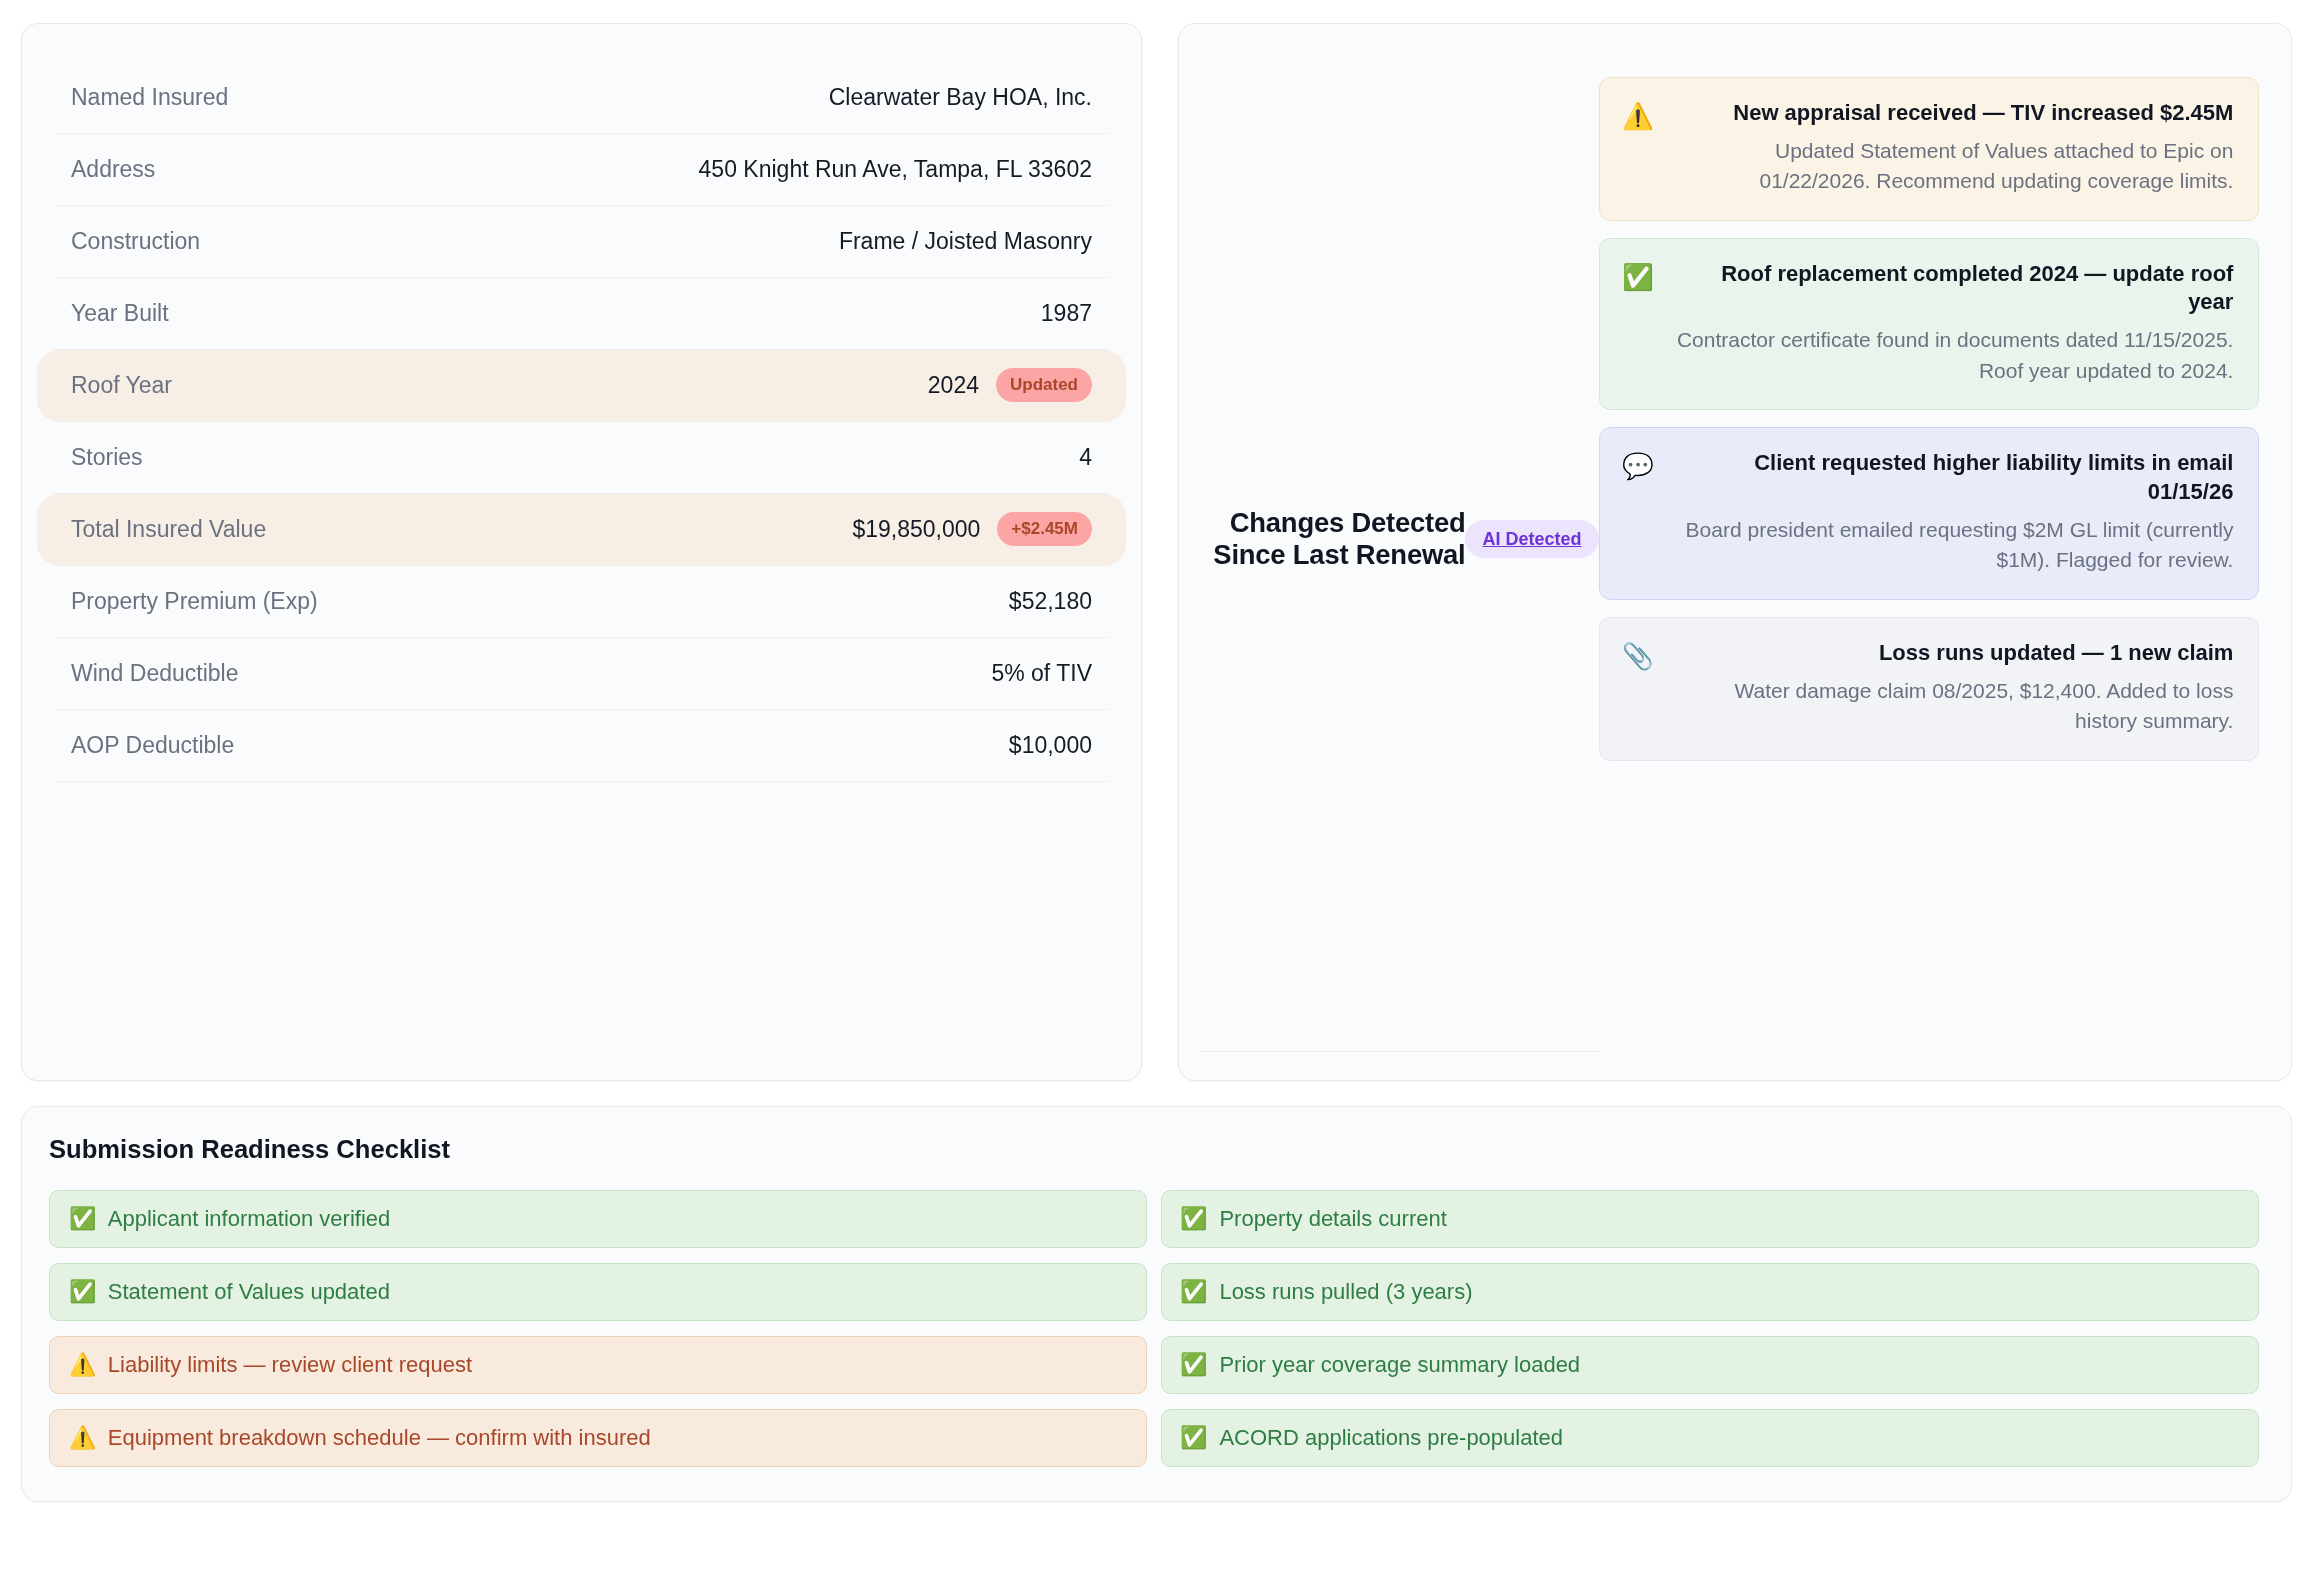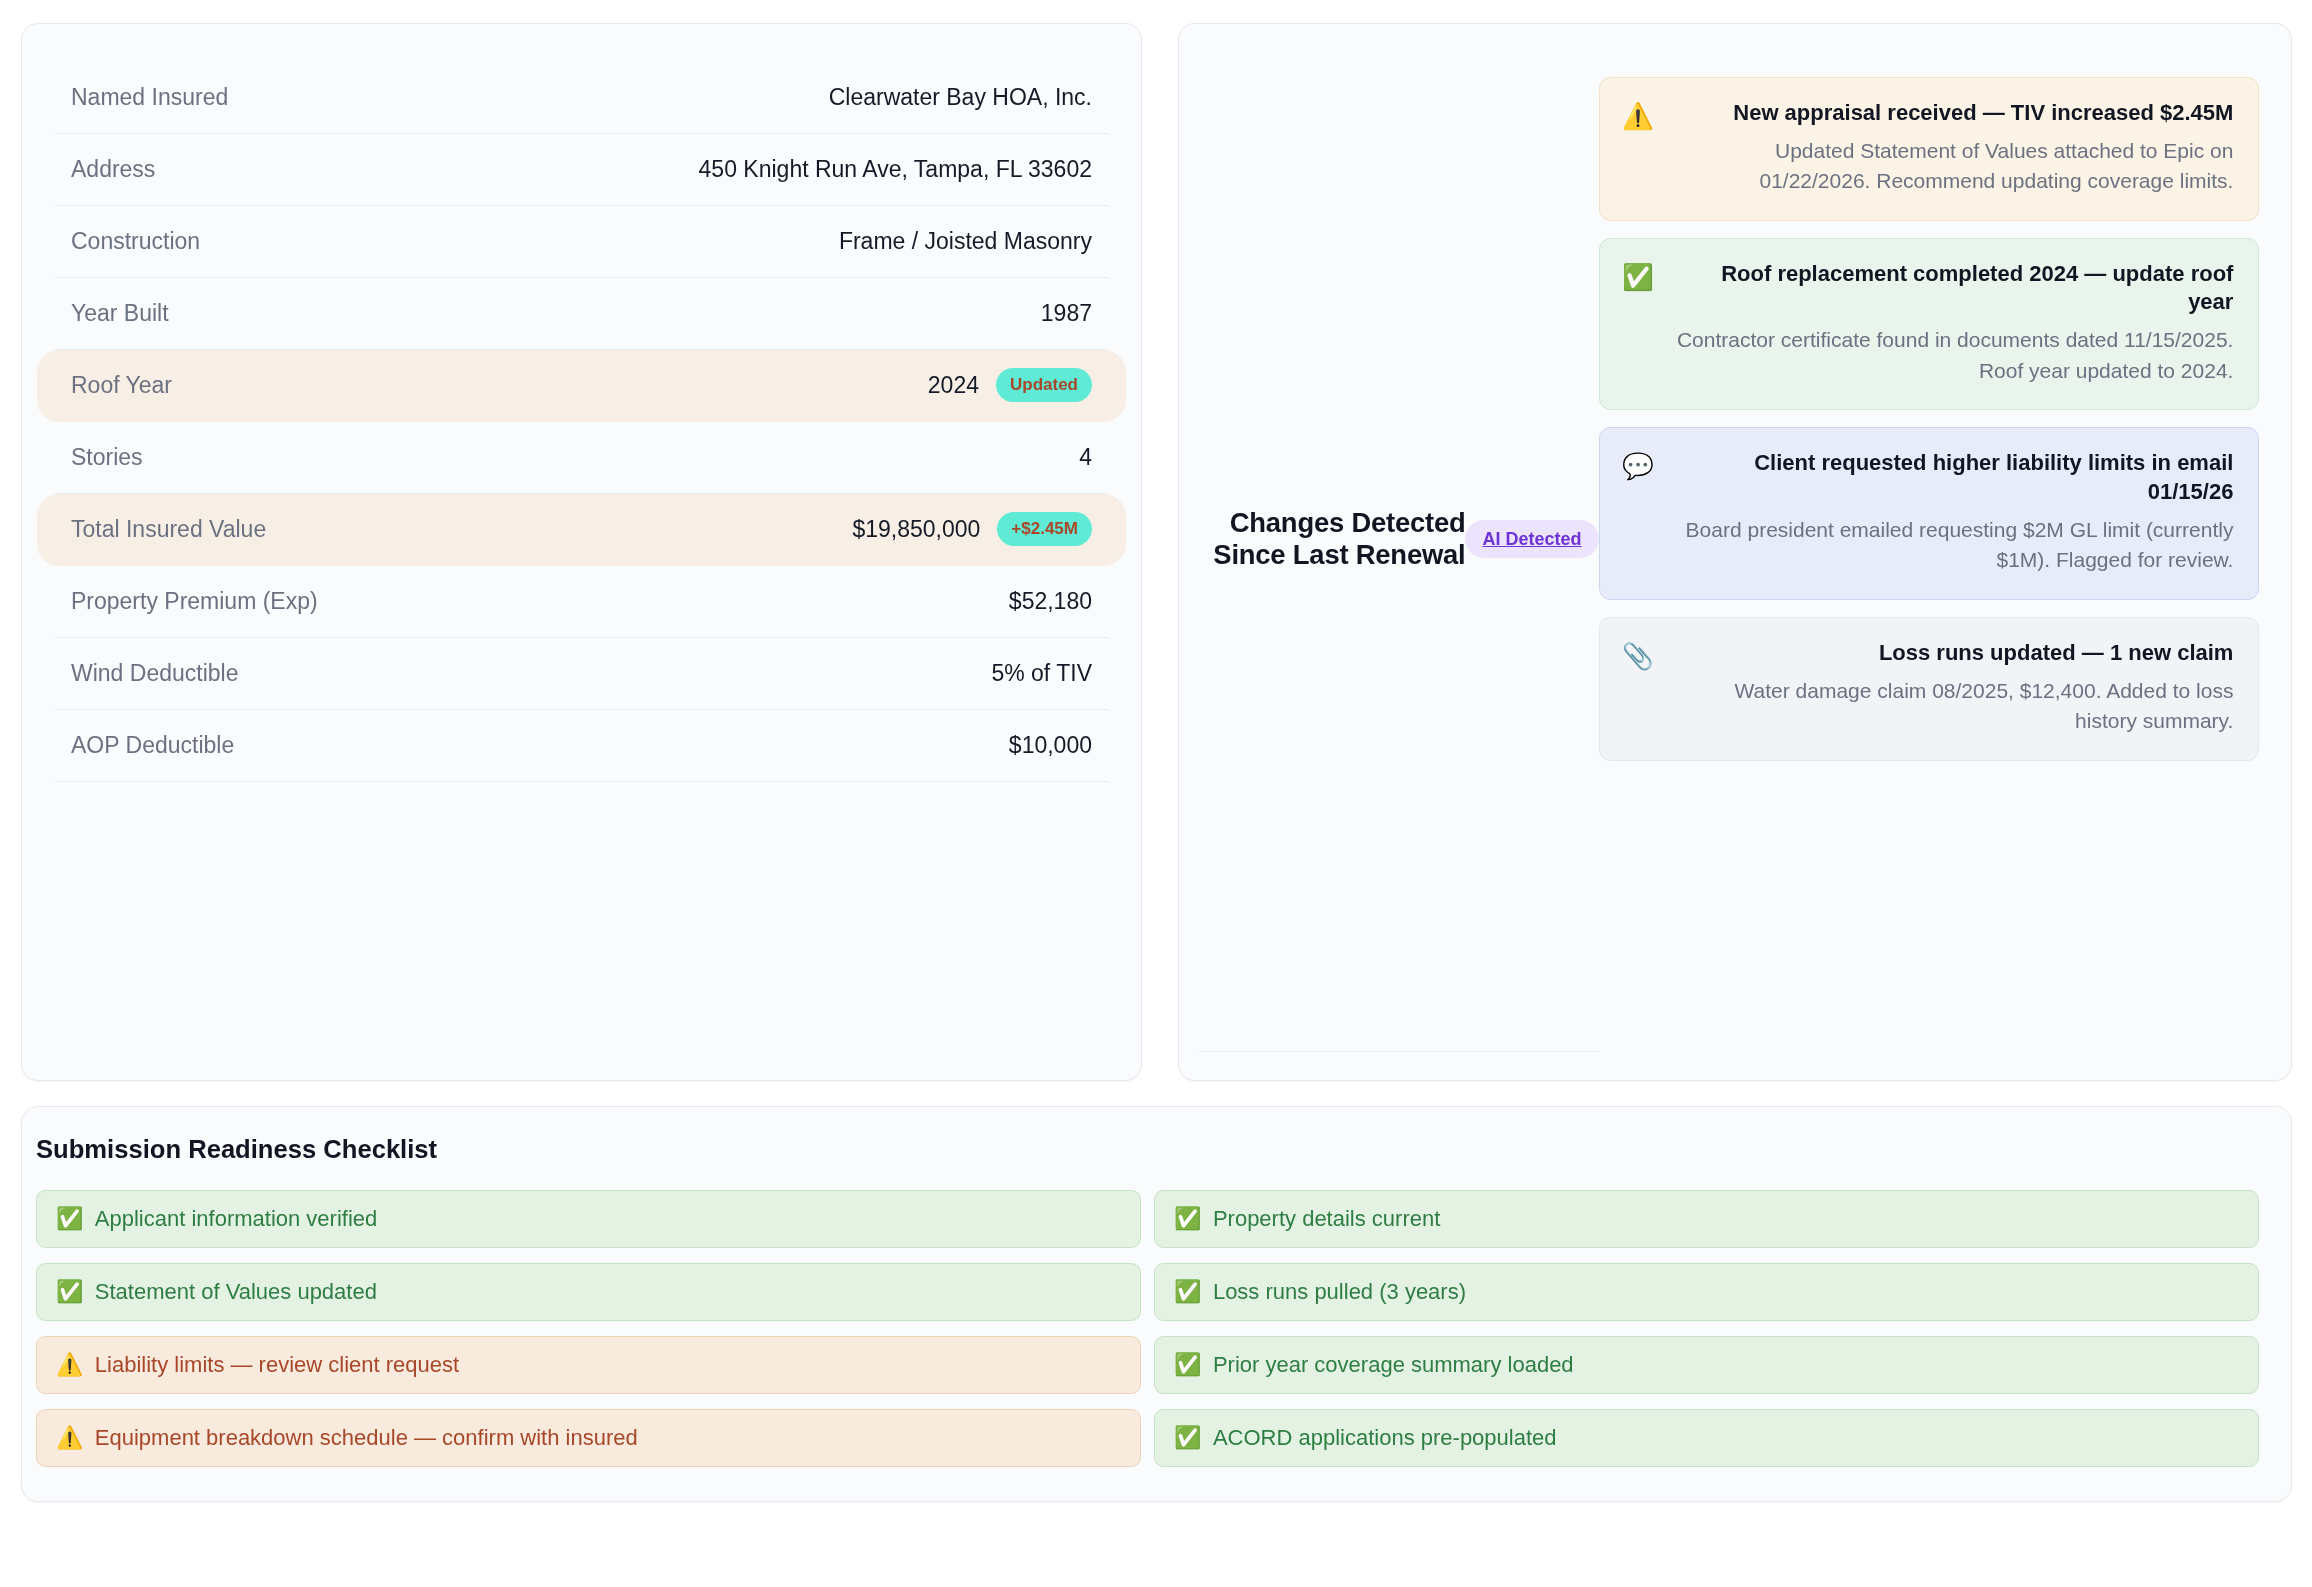--- a/index.html
+++ b/index.html
@@ -97,21 +97,21 @@
     font-size: 23px;
     color: #151a27;
     font-weight: 500;
     text-align: right;
   }
   .tag {
     font-size: 17px;
     font-weight: bold;
     padding: 6.6px 14px;
     border-radius: 945px;
-    background: #5eead4;
+    background: #fca5a5;
     color: #a8472a;
     white-space: nowrap;
   }
 
   
   .alerts { margin-top: 24.6px; display: flex; flex-direction: column; gap: 17px; }
 
   .alert {
     display: flex;
     gap: 19px;
@@ -133,21 +133,21 @@
     line-height: 1.3;
     margin-bottom: 8.5px;
   }
   .alert-desc {
     font-size: 21px;
     color: #6b7180;
     line-height: 1.45;
   }
 
   
-  .panel-bottom { padding: 28px 32px 34px 14px; }
+  .panel-bottom { padding: 28px 32px 34px 27px; }
   .checklist-title {
     font-size: 25.6px;
     font-weight: bold;
     color: #121622;
     margin-bottom: 26.5px;
   }
   .checklist-grid {
     display: grid;
     grid-template-columns: 1fr 1fr;
     column-gap: 13.2px;

